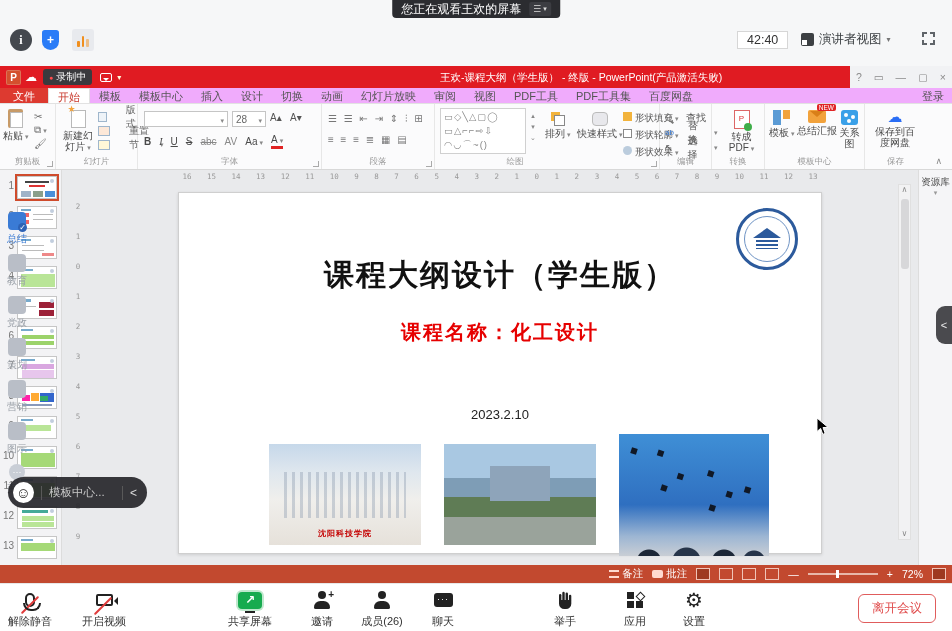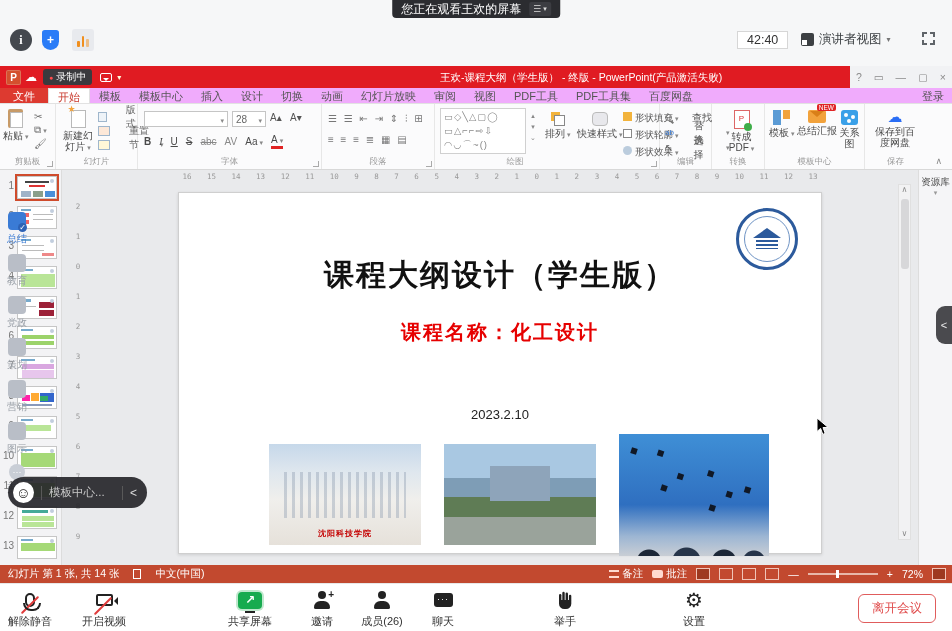--- a/index.html
+++ b/index.html
@@ -58,21 +58,21 @@
 .fbox{border:1px solid #c5c5c5;background:#fff;color:#666;height:16px;display:flex;align-items:center;justify-content:space-between;padding:0 3px;font-size:10px}
 .dd::after{content:"▾";font-size:7px;color:#888;margin-left:2px}
 .fbtn{font-size:11px;color:#555;margin-right:6px}
 .glyphrow{color:#777;letter-spacing:2px;font-size:10px;white-space:nowrap}
 .shapebox{border:1px solid #d0d0d0;background:#fff;width:86px;height:46px;padding:1px 3px;font-size:9.5px;color:#888;line-height:14px;letter-spacing:1px}
 .sqs{width:14px;height:14px;position:relative}
 .sqs::before{content:"";position:absolute;left:0;top:0;width:9px;height:9px;background:#f2b33c}
 .sqs::after{content:"";position:absolute;right:0;bottom:0;width:9px;height:9px;border:1px solid #888;background:#fff}
 .qstyle{width:16px;height:14px;background:#e8e8ec;border:1px solid #bbb;border-radius:4px}
 .fillsq{width:9px;height:9px;display:inline-block;margin-right:3px}
-.editrow{display:flex;align-items:center;gap:20px;height:15px;font-size:10px;color:#555}
+.editrow{display:flex;align-items:center;gap:14px;height:15px;font-size:10px;color:#555}
 .mag{width:7px;height:7px;border:1.5px solid #777;border-radius:50%;position:relative;display:inline-block}
 .mag::after{content:"";position:absolute;right:-3px;bottom:-2px;width:4px;height:1.5px;background:#777;transform:rotate(40deg)}
 .pdfpg{width:16px;height:19px;background:#fff;border:1px solid #d66;position:relative;font-size:8px;color:#d33;display:flex;align-items:center;justify-content:center}
 .pdfpg::after{content:"";position:absolute;right:-3px;bottom:-3px;width:8px;height:8px;border-radius:50%;background:#3fae49}
 .tmpl{width:17px;height:15px;position:relative}
 .tmpl::before{content:"";position:absolute;left:0;top:0;width:8px;height:15px;background:#5b9bd5}
 .tmpl::after{content:"";position:absolute;right:0;top:0;width:7px;height:9px;background:#f2a33c}
 .envel{width:18px;height:13px;background:#f2a23c;border-radius:2px;position:relative}
 .envel::before{content:"";position:absolute;left:2px;top:1px;border:7px solid transparent;border-top:6px solid #d97f18}
 .badge{position:absolute;top:-6px;right:-10px;background:#e02424;color:#fff;font-size:6.5px;padding:0 2px;border-radius:2px}
@@ -532,25 +532,20 @@
   </div>
 <div class="a ritem" style="top:464px">
     <div class="rmore">···</div>
     <div class="rlbl">更多</div>
   </div>
 <div class="a darktab">
     <span>&lt;</span>
   </div>
 
 <div class="a statusbar">
-  <div class="st-left">
-    <span>幻灯片 第 1 张, 共 14 张</span>
-    <span class="st-lang-ico"></span>
-    <span>中文(中国)</span>
-  </div>
   <div class="st-right">
     <span class="fx" style="gap:3px">
         <span class="ic-lines"></span>
         <span>备注</span>
       </span>
     <span class="fx" style="gap:3px">
         <span class="ic-cbub"></span>
         <span>批注</span>
       </span>
     <span class="vico on"></span>
@@ -621,20 +616,26 @@
             <rect x="4" y="5" width="3.2" height="10" rx="1.6"></rect>
             <rect x="8.4" y="2" width="3.2" height="12" rx="1.6"></rect>
             <rect x="12.8" y="3" width="3.2" height="11" rx="1.6"></rect>
             <rect x="17.2" y="6" width="3.2" height="8" rx="1.6"></rect>
             <path d="M4 13 h16.4 v5 a7 7 0 0 1 -7 7 h-2.4 a7 7 0 0 1 -7 -7 z"></path>
           </g>
         </svg>
       </div>
     <div>举手</div>
   </div>
+  <div class="titem" style="left:599px">
+    <div class="ticon">
+        <span class="appsb"></span>
+      </div>
+    <div>应用</div>
+  </div>
   <div class="titem" style="left:658px">
     <div class="ticon">
         <span class="gearb">⚙</span>
       </div>
     <div>设置</div>
   </div>
   <div class="leave">离开会议</div>
 </div>
 
 <div class="a cursor">

